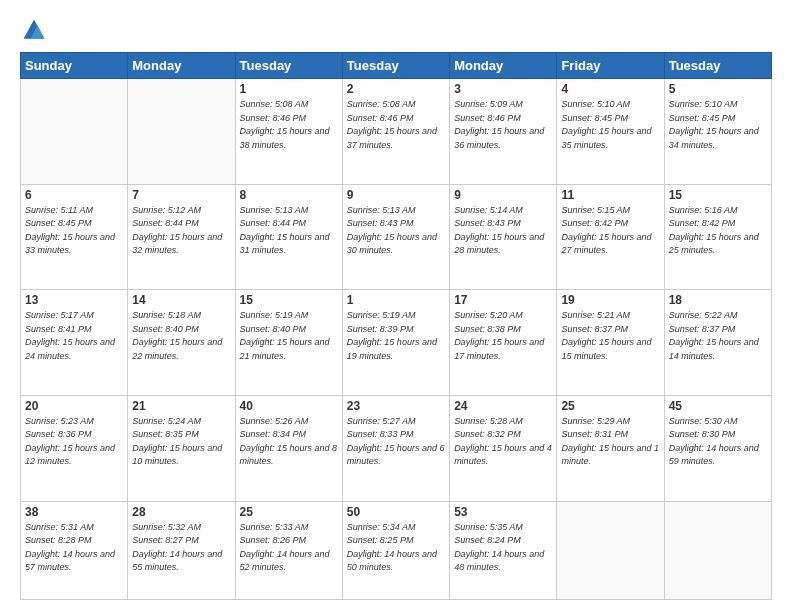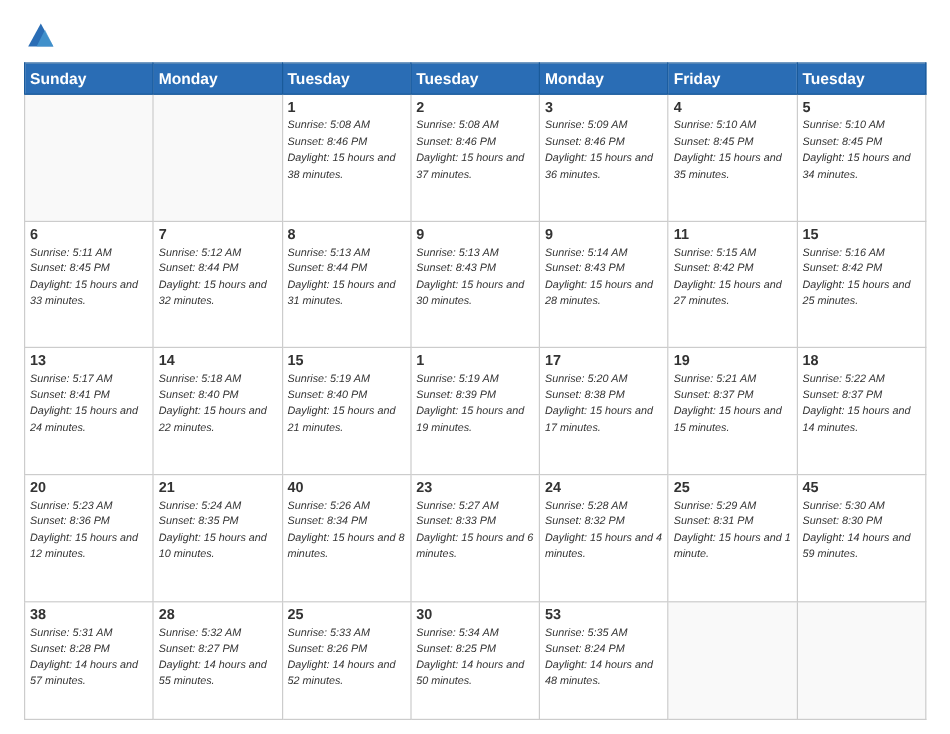--- a/index.html
+++ b/index.html
@@ -259,21 +259,21 @@
           </td>
           <td>
             <span class="day-number">28</span>
             <div class="day-info">Sunrise: 5:32 AM<br>Sunset: 8:27 PM<br>Daylight: 14 hours and 55 minutes.</div>
           </td>
           <td>
             <span class="day-number">25</span>
             <div class="day-info">Sunrise: 5:33 AM<br>Sunset: 8:26 PM<br>Daylight: 14 hours and 52 minutes.</div>
           </td>
           <td>
-            <span class="day-number">30</span>
+            <span class="day-number">50</span>
             <div class="day-info">Sunrise: 5:34 AM<br>Sunset: 8:25 PM<br>Daylight: 14 hours and 50 minutes.</div>
           </td>
           <td>
             <span class="day-number">53</span>
             <div class="day-info">Sunrise: 5:35 AM<br>Sunset: 8:24 PM<br>Daylight: 14 hours and 48 minutes.</div>
           </td>
           <td class="empty"></td>
           <td class="empty"></td>
         </tr>
       </tbody>

